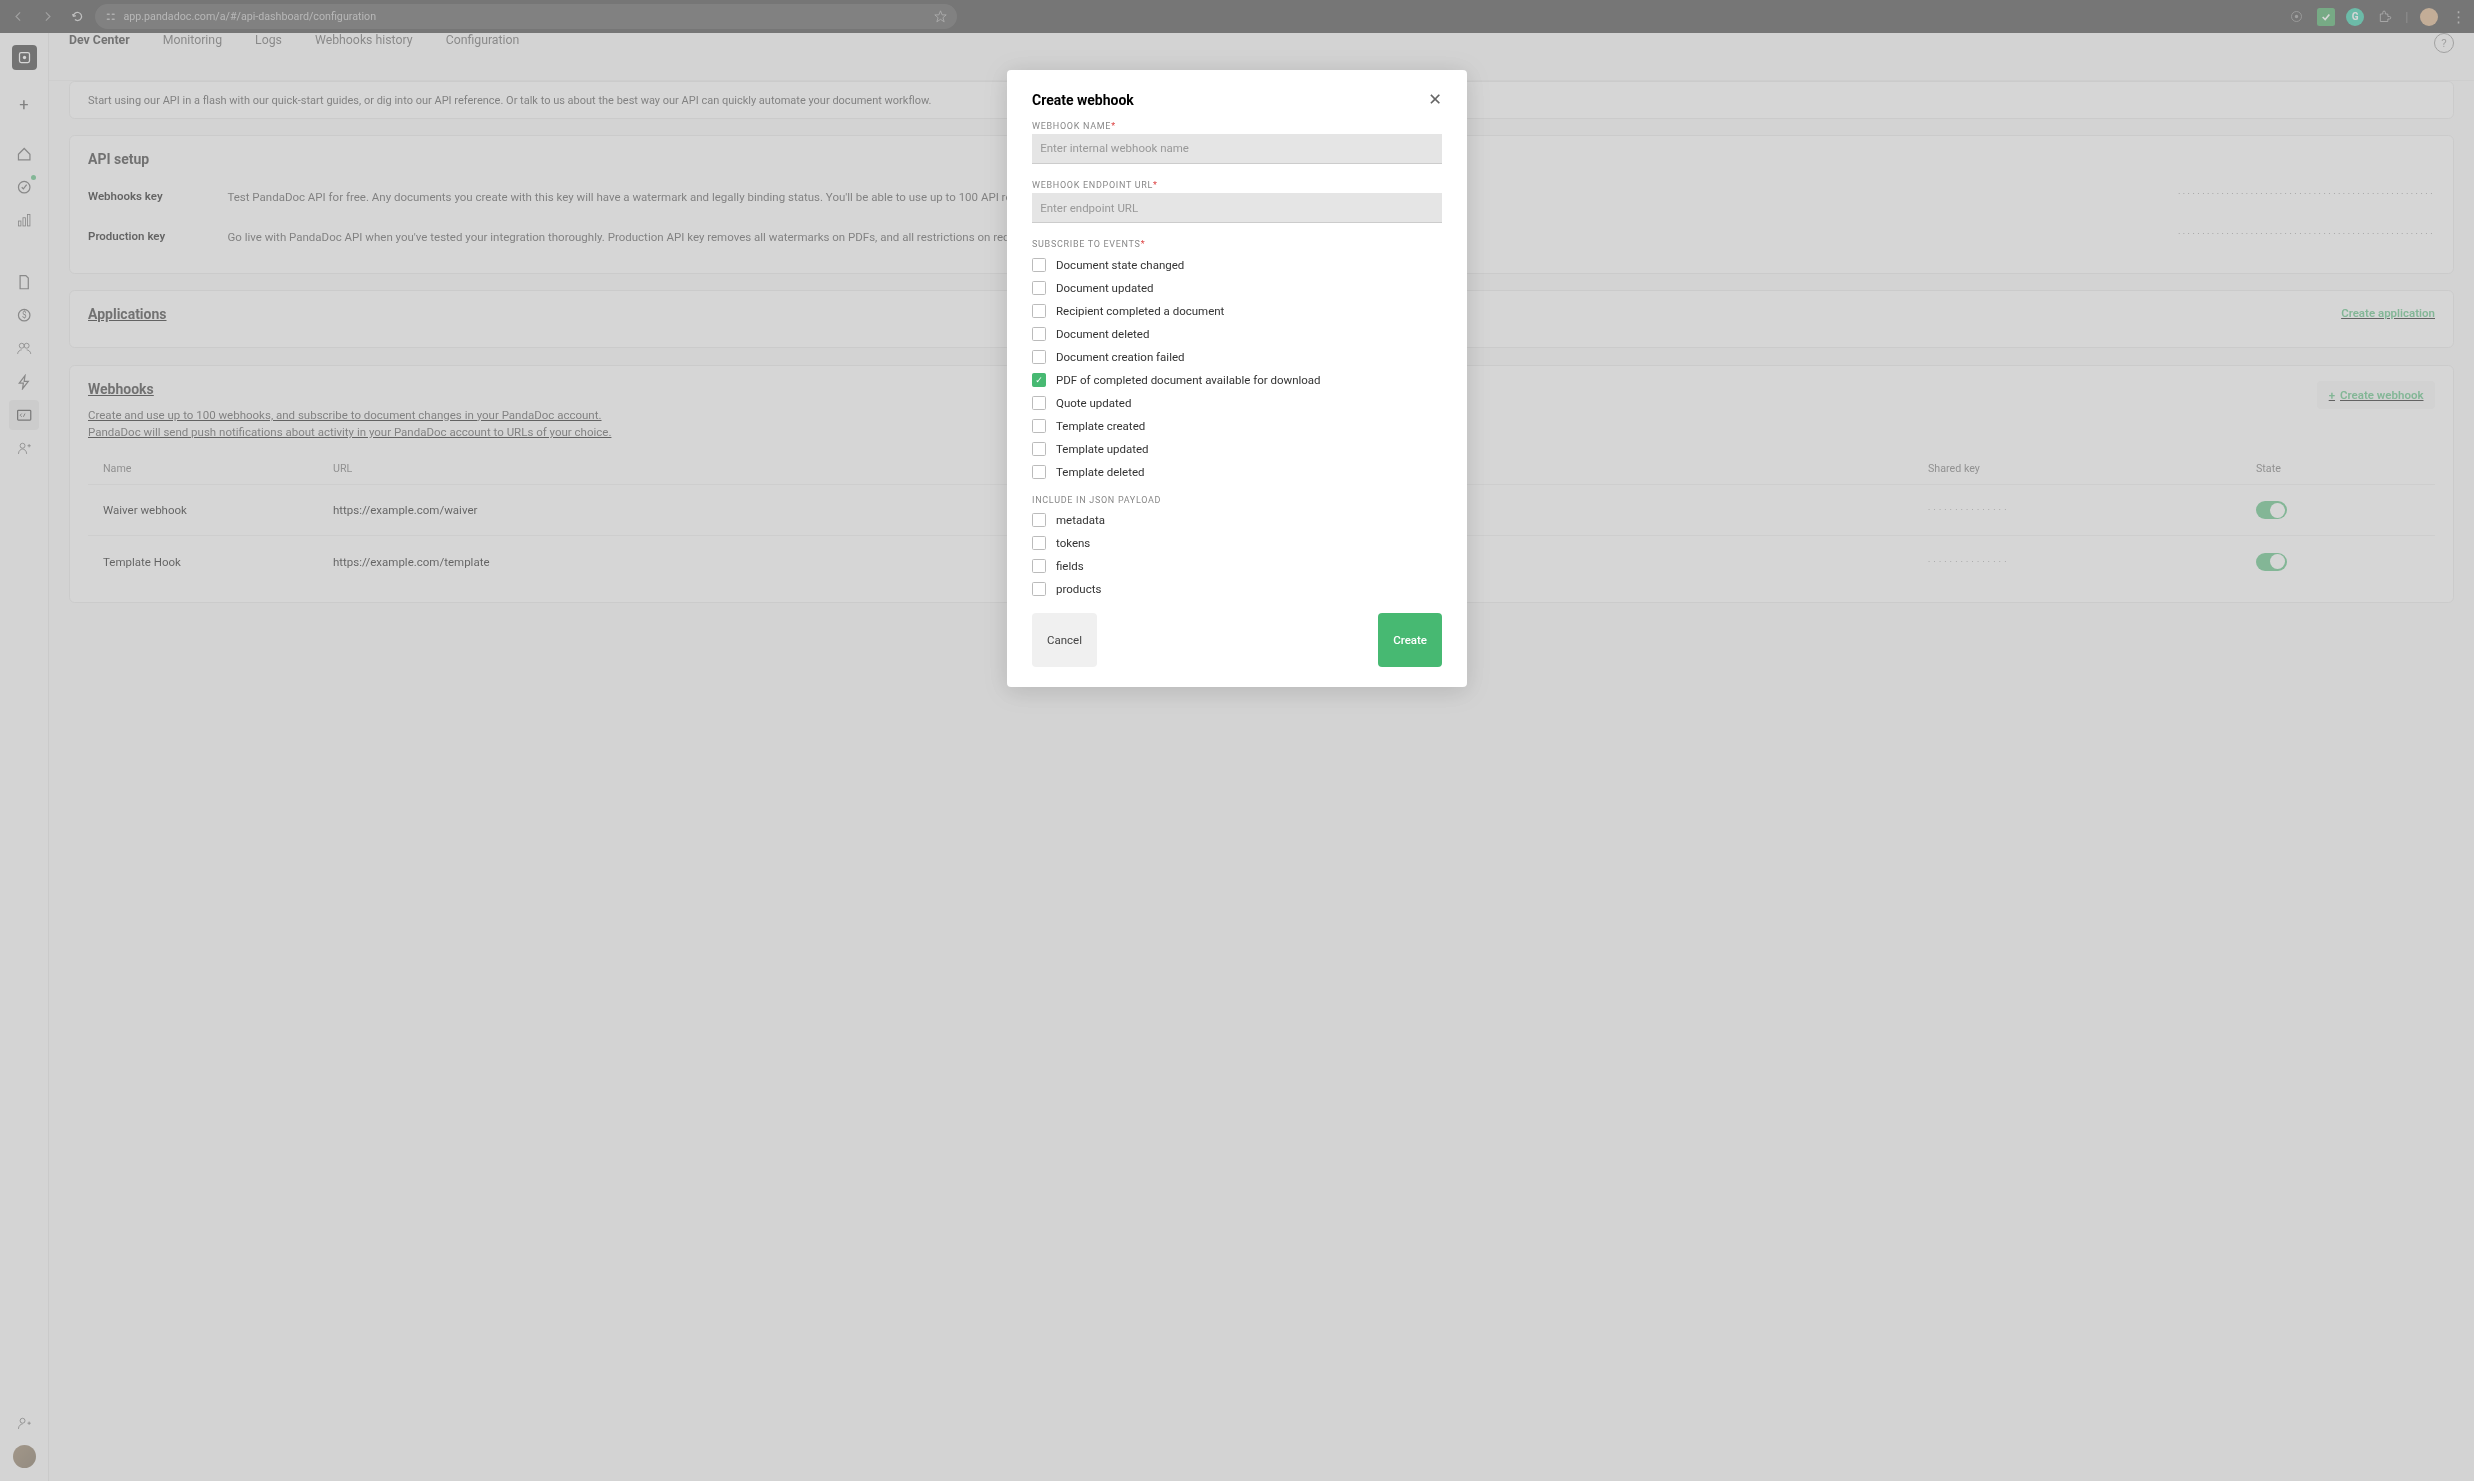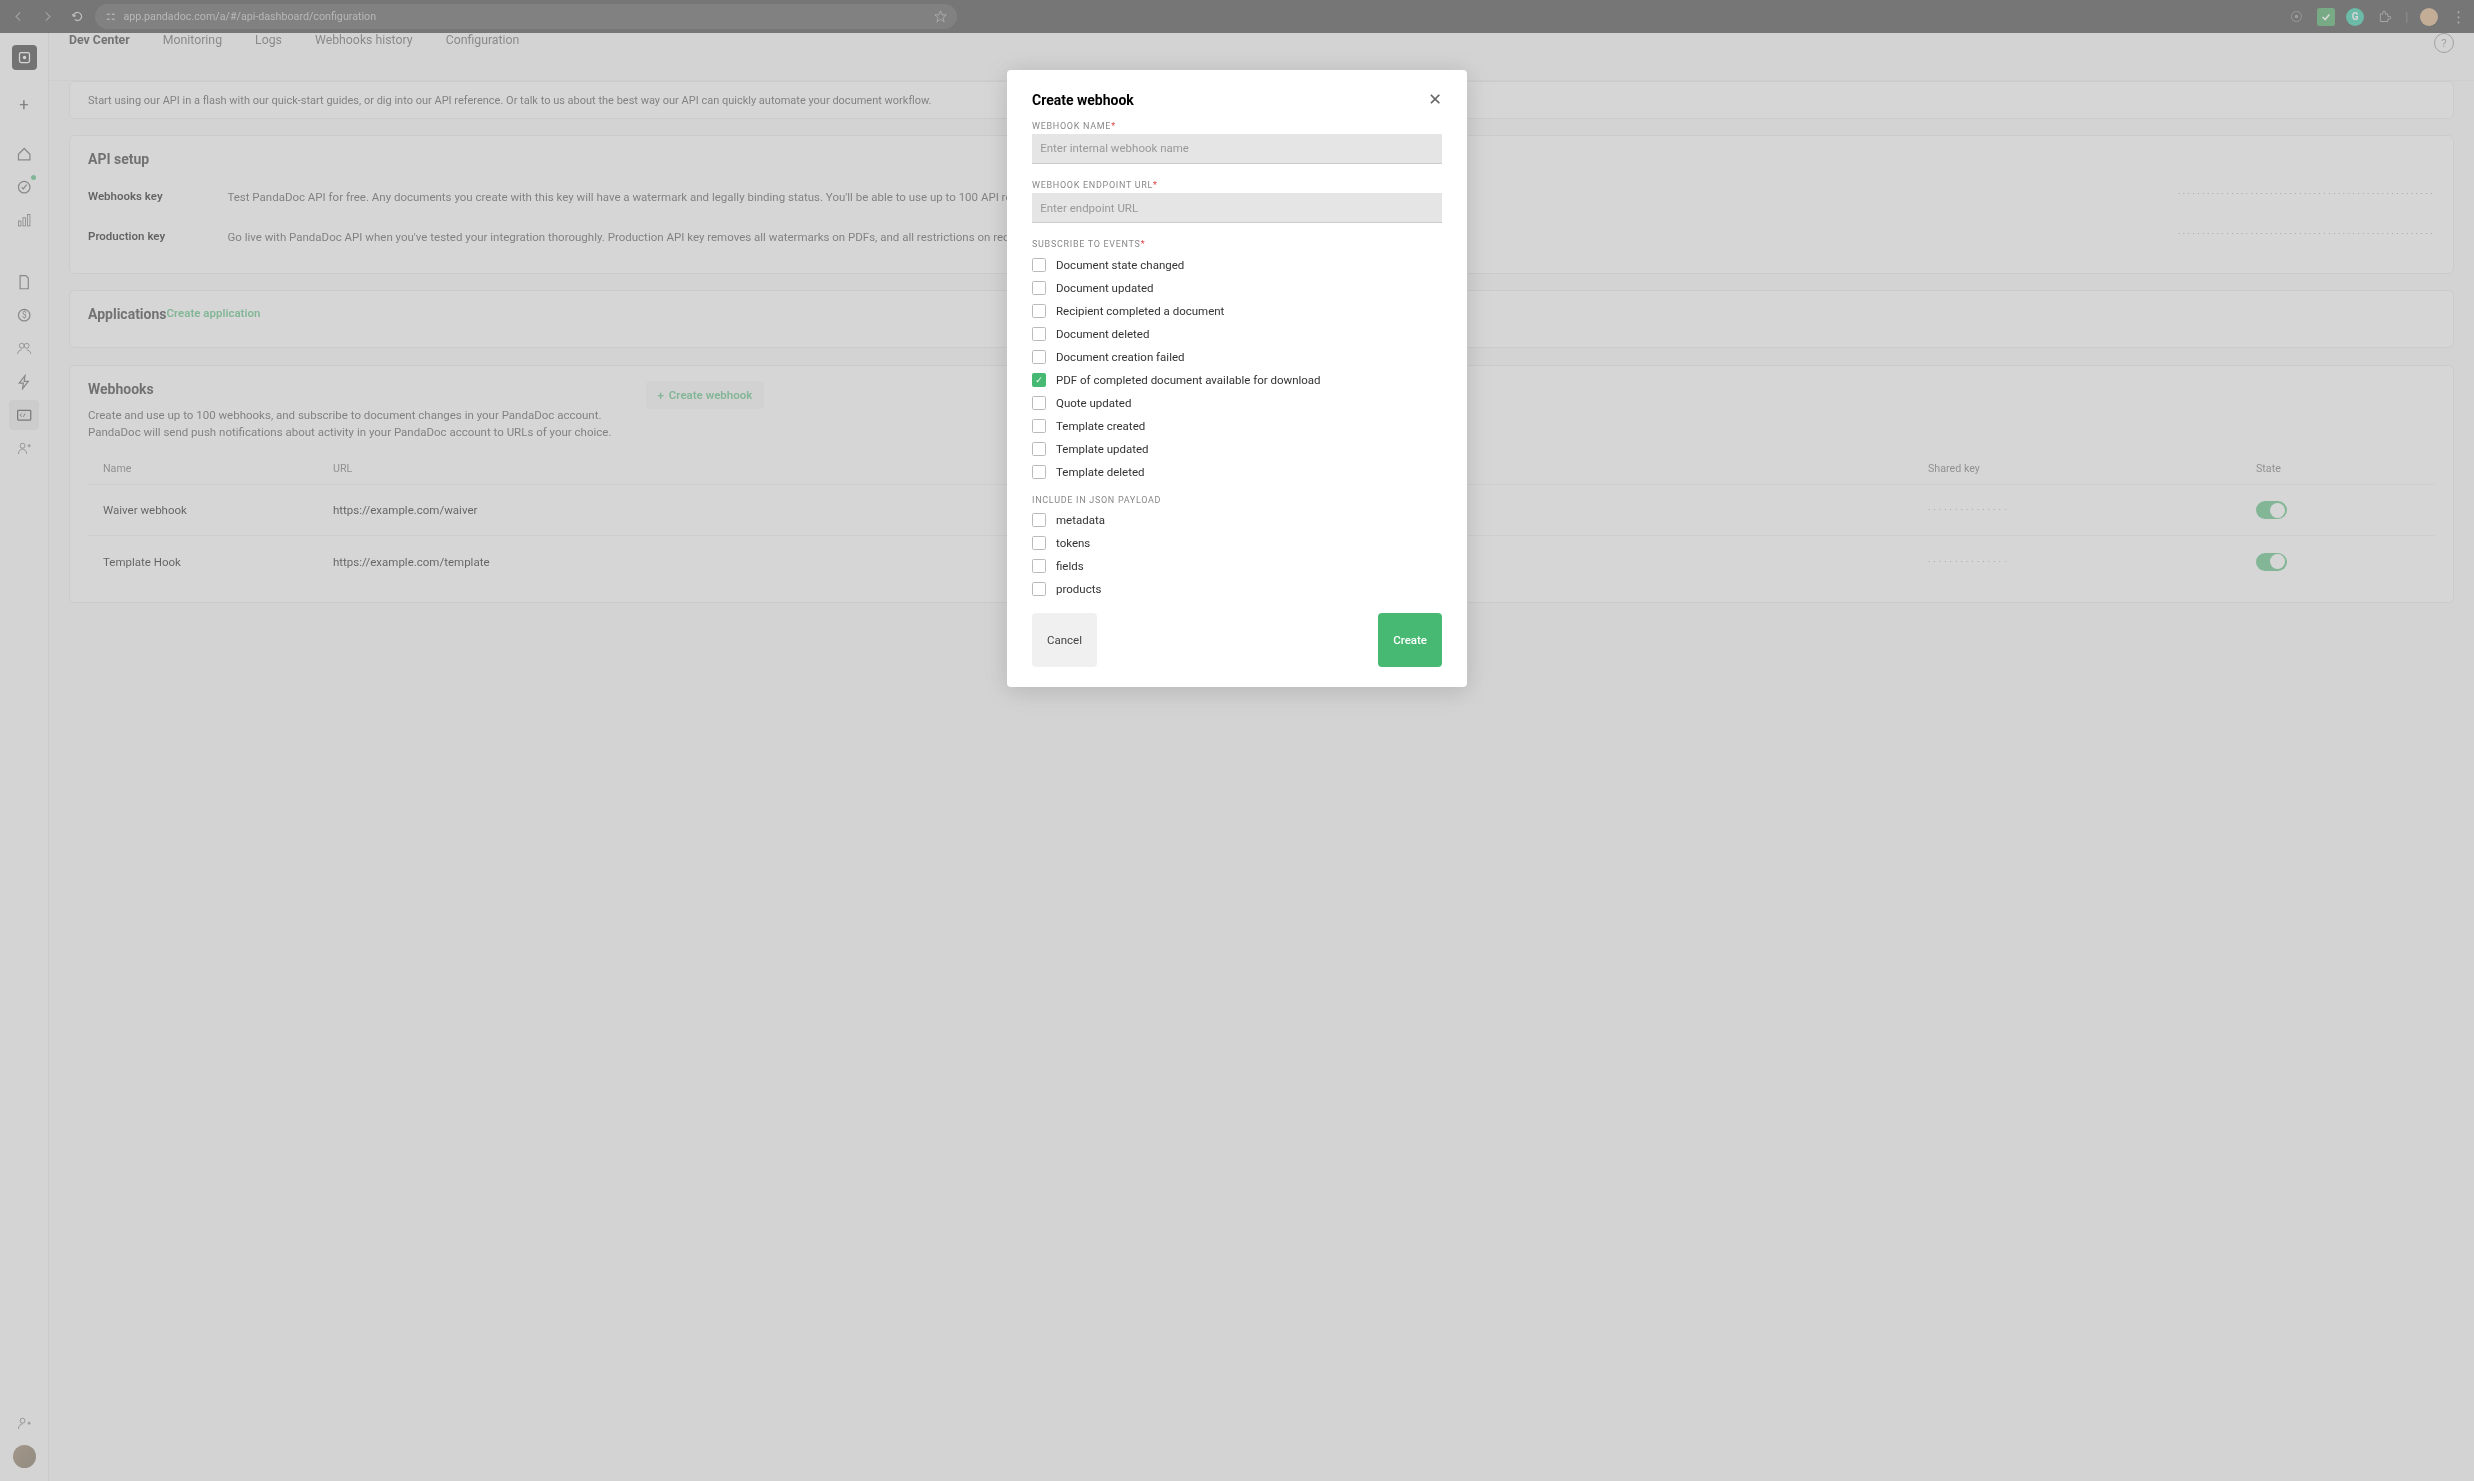--- a/index.html
+++ b/index.html
@@ -39,21 +39,21 @@
 .card.intro { padding: 11.5px 18px; }
 .card h2 { font-size: 14px; font-weight: 700; color: #222; margin-bottom: 10px; }
 .intro-text { font-size: 11px; color: #444; }
 
 .key-row { display: grid; grid-template-columns: 123px 1fr 279px; gap: 16.4px; padding: 11.5px 0; align-items:start; }
 .key-label { font-size: 11.5px; font-weight: 600; }
 .key-desc { font-size: 11.5px; color: #444; line-height: 1.5; }
 .key-link { color: #47b972; }
 .masked { color: #666; letter-spacing: 2.5px; font-size: 9px; text-align:right; }
 
-.card-header-row { display:flex; align-items:flex-start; justify-content:flex-start; }
+.card-header-row { display:flex; align-items:flex-start; justify-content:space-between;text-decoration:underline; }
 .card-desc { font-size: 11.5px; color: #444; line-height: 1.5; max-width: 558px; }
 .green-link { color: #47b972; }
 .create-btn { color: #47b972; font-weight: 600; font-size: 11.5px; background:none; border:none; display:flex; align-items:center; gap:5px; }
 .create-btn-box { background: #f5f5f5; padding: 7.4px 11.5px; border-radius: 4.1px; }
 
 .wh-table { margin-top: 13px; }
 .wh-head { display: grid; grid-template-columns: 230px 1fr 328px 164px; padding: 8.2px 15px; font-size: 10.7px; color: #666; }
 .wh-row { display: grid; grid-template-columns: 230px 1fr 328px 164px; padding: 16.4px 15px; border-top: 0.8px solid #eee; font-size: 11.5px; align-items:center; }
 .toggle { width: 31px; height: 18px; background: #47b972; border-radius: 9px; position: relative; }
 .toggle::after { content:''; position:absolute; right:1.6px; top:1.6px; width:15px; height:15px; background:white; border-radius:50%; }

